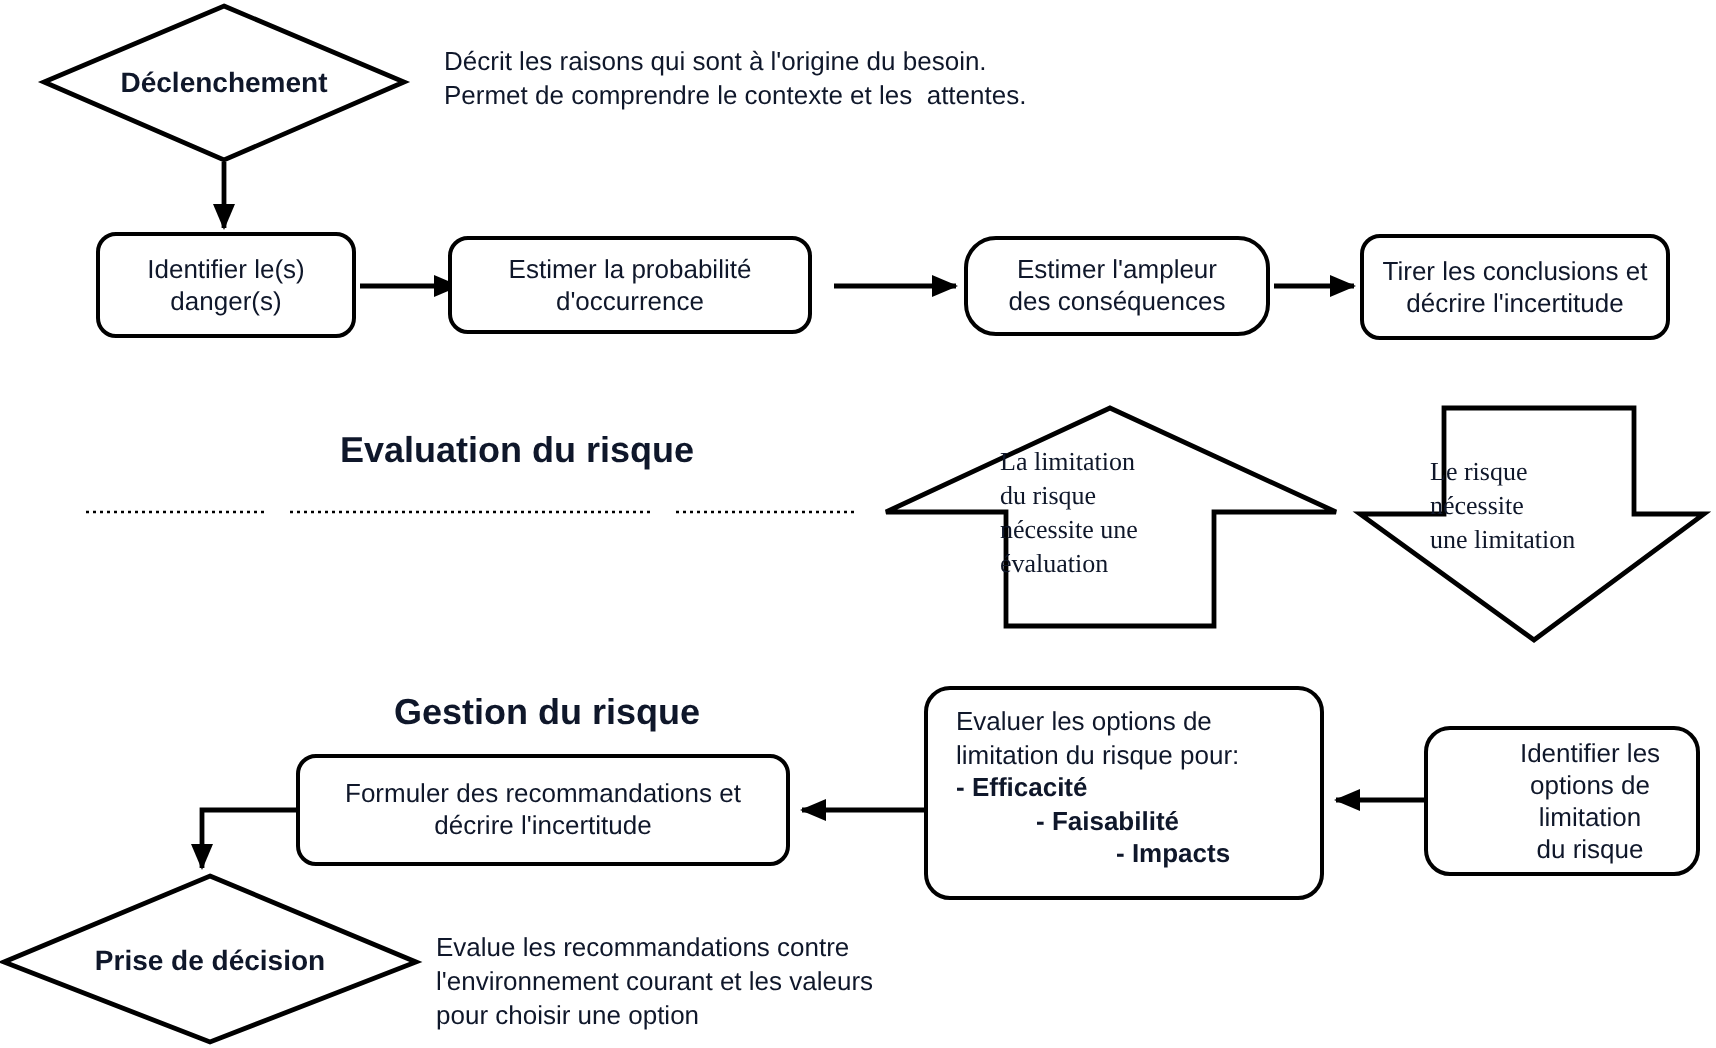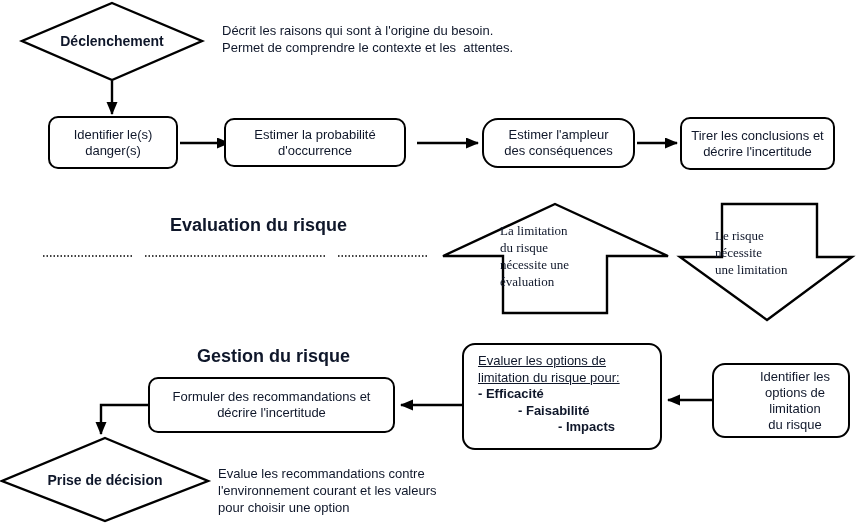--- a/index.html
+++ b/index.html
@@ -22,21 +22,21 @@
   .diamond-label{
     position:absolute;text-align:center;font-weight:bold;font-size:14px;white-space:nowrap;
   }
   .blockarrow-label{
     position:absolute;font-size:13px;line-height:17px;white-space:pre-wrap;font-family:Liberation Serif, serif;
   }
   .eval-content{
     position:absolute;left:462px;top:343px;width:200px;height:107px;
     box-sizing:border-box;padding:10px 8px 0 16px;font-size:13px;line-height:16.5px;
   }
-  .eval-intro{white-space:pre-wrap;text-decoration:underline;}
+  .eval-intro{white-space:pre-wrap;}
   .crit{display:block;font-weight:bold;}
   .crit-1{margin-left:0;}
   .crit-2{margin-left:40px;}
   .crit-3{margin-left:80px;}
 </style>
 </head>
 <body>
 
 <div class="canvas">
 

